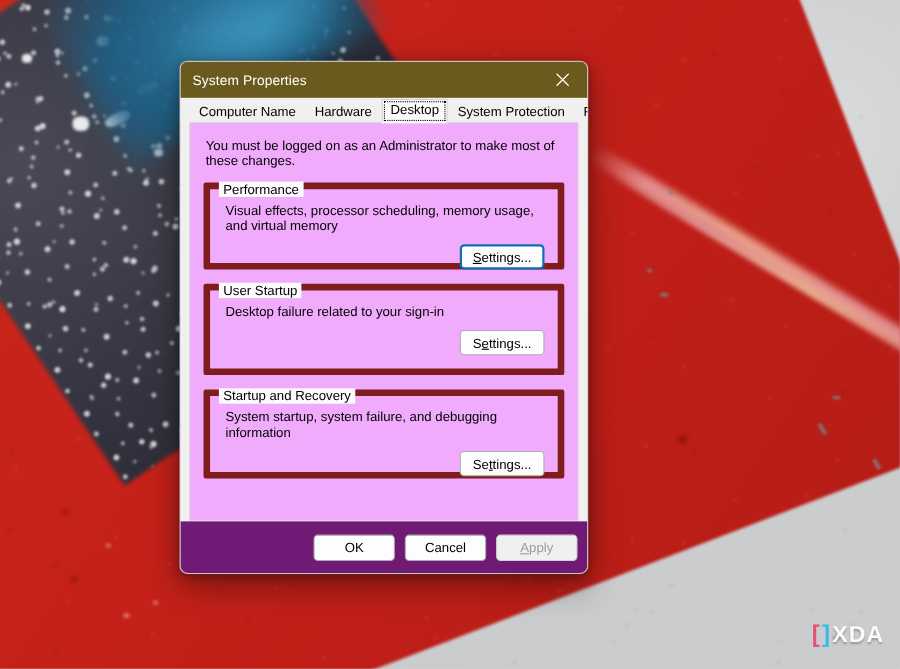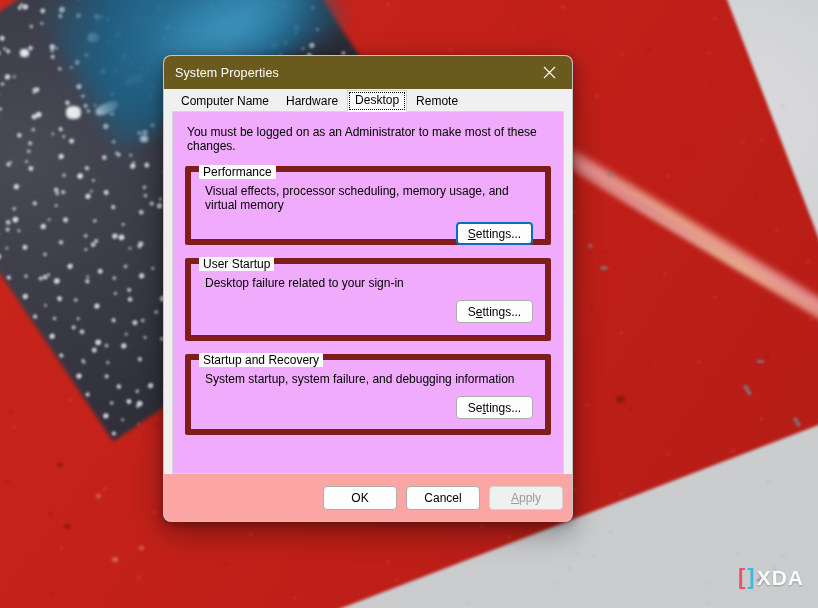--- a/index.html
+++ b/index.html
@@ -136,21 +136,21 @@
   .rspot { position: absolute; background: #7e120c; border-radius: 50%; filter: blur(1.8px); opacity: .7; }
   .wspot { position: absolute; background: #f0a9a0; border-radius: 50%; filter: blur(1.6px); opacity: .55; }
 
   
   .gmark { position: absolute; background: #7d7f84; filter: blur(1.2px); opacity: .75; }
 
   
   #dialog {
     position: absolute;
     left: 163px; top: 55px;
-    width: 410px; height: 467px;
+    width: 372px; height: 467px;
     border-radius: 8px;
     background: #f0f0f0;
     box-shadow: 0 10px 30px rgba(0,0,0,.38), 0 2px 8px rgba(0,0,0,.28);
     overflow: hidden;
     border: 1px solid rgba(0,0,0,.18);
   }
   .titlebar {
     height: 33px;
     background: #6b5a1e;
     display: flex;
@@ -282,21 +282,21 @@
 
   .footer {
     position: absolute;
     left: 0; right: 0; bottom: 0;
     height: 47px;
     display: flex;
     align-items: center;
     justify-content: flex-end;
     padding-right: 9px;
     gap: 9px;
-    background: #fca5a5;
+    background: #701a75;
   }
   .footer .btn { min-width: 74px; height: 24px; }
 
   
   #grp-perf { height: 79px; }
   #grp-user { height: 83px; }
   #grp-start { height: 81px; }
 
   
   #watermark {
@@ -381,20 +381,23 @@
 
   <div class="tabstrip">
     <div class="tab">
       <span>Computer Name</span>
     </div>
     <div class="tab">
       <span>Hardware</span>
     </div>
     <div class="tab selected">
       <span>Desktop</span>
+    </div>
+    <div class="tab">
+      <span>System Protection</span>
     </div>
     <div class="tab">
       <span>Remote</span>
     </div>
   </div>
 
   <div class="panel">
 
     <div class="notice">You must be logged on as an Administrator to make most of these changes.</div>
 

